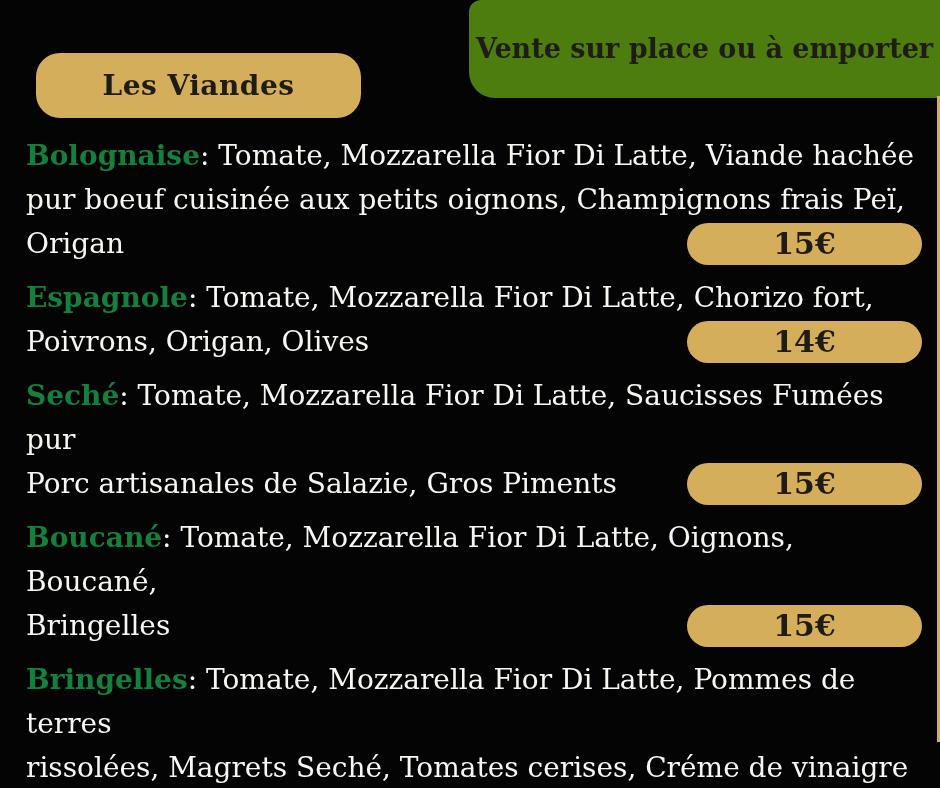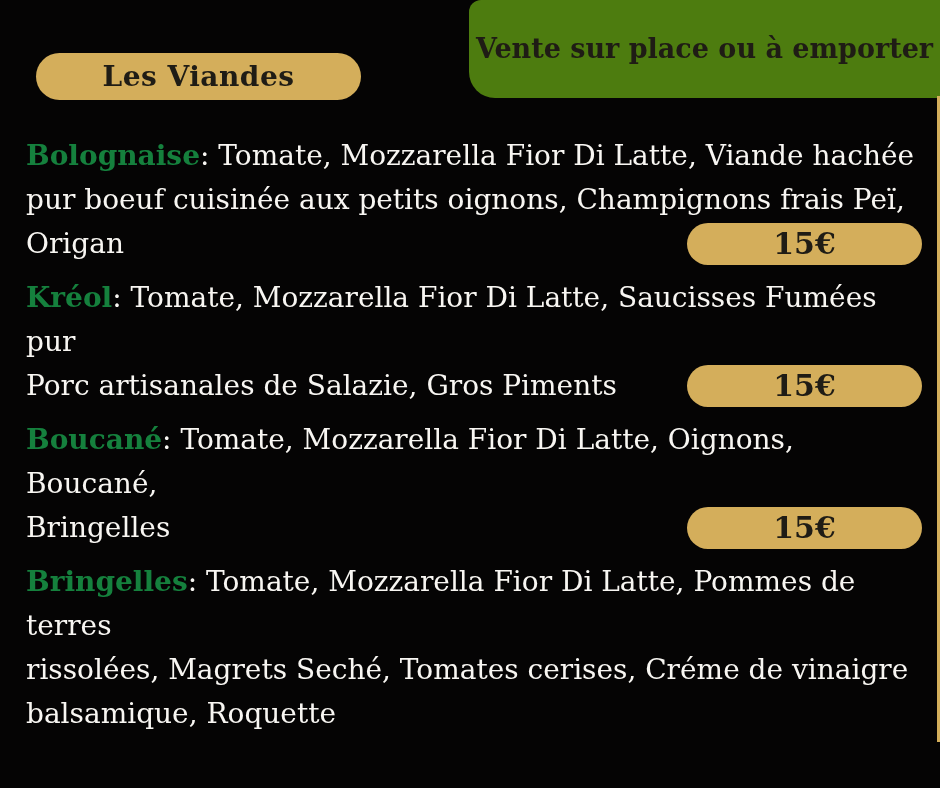--- a/index.html
+++ b/index.html
@@ -13,21 +13,21 @@
     position: relative;
     width: 940px; height: 788px;
     background: #050404;
     overflow: hidden;
   }
 
   
   .category-pill {
     position: absolute;
     left: 36px; top: 53px;
-    width: 325px; height: 47px;
+    width: 325px; height: 65px;
     background: #D4AE5B;
     border-radius: 24px;
     display: flex; align-items: center; justify-content: center;
   }
   .category-pill span {
     color: #1F1C15;
     font-size: 28px;
     font-weight: bold;
     letter-spacing: 0.5px;
   }
@@ -112,23 +112,30 @@
 
     <div class="menu-item">
       <p class="item-text"><span class="item-name">Bolognaise</span><span class="item-desc">: Tomate, Mozzarella Fior Di Latte, Viande hachée
 pur boeuf cuisinée aux petits oignons, Champignons frais Peï,
 Origan</span></p>
       <div class="price-pill">
         <span>15€</span>
       </div>
     </div>
 
+    <div class="menu-item">
+      <p class="item-text"><span class="item-name">Espagnole</span><span class="item-desc">: Tomate, Mozzarella Fior Di Latte, Chorizo fort,
+Poivrons, Origan, Olives</span></p>
+      <div class="price-pill">
+        <span>14€</span>
+      </div>
+    </div>
 
     <div class="menu-item">
-      <p class="item-text"><span class="item-name">Kréol</span><span class="item-desc">: Tomate, Mozzarella Fior Di Latte, Saucisses Fumées pur
+      <p class="item-text"><span class="item-name">Seché</span><span class="item-desc">: Tomate, Mozzarella Fior Di Latte, Saucisses Fumées pur
 Porc artisanales de Salazie, Gros Piments</span></p>
       <div class="price-pill">
         <span>15€</span>
       </div>
     </div>
 
     <div class="menu-item">
       <p class="item-text"><span class="item-name">Boucané</span><span class="item-desc">: Tomate, Mozzarella Fior Di Latte, Oignons, Boucané,
 Bringelles</span></p>
       <div class="price-pill">

